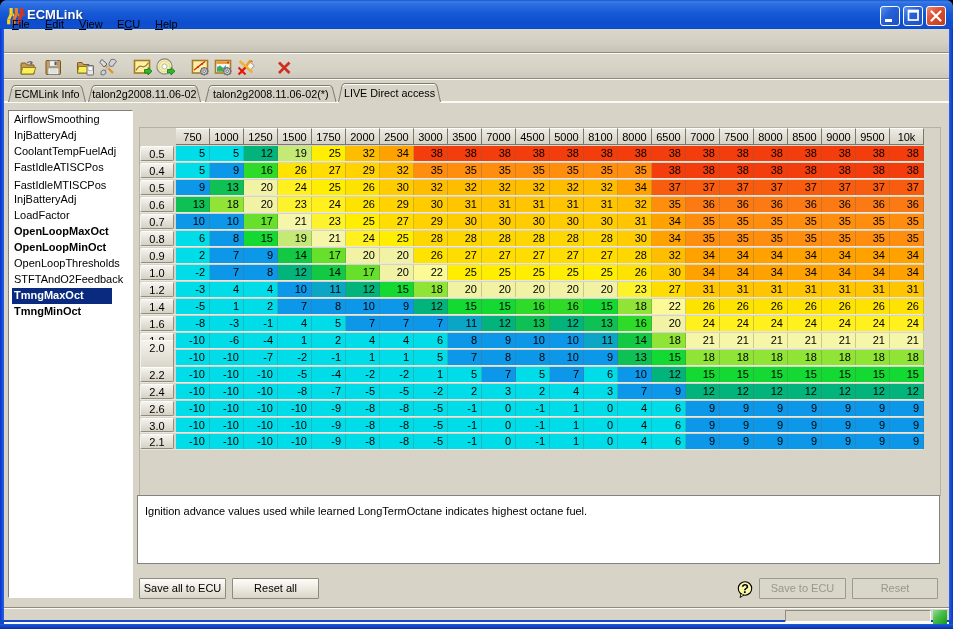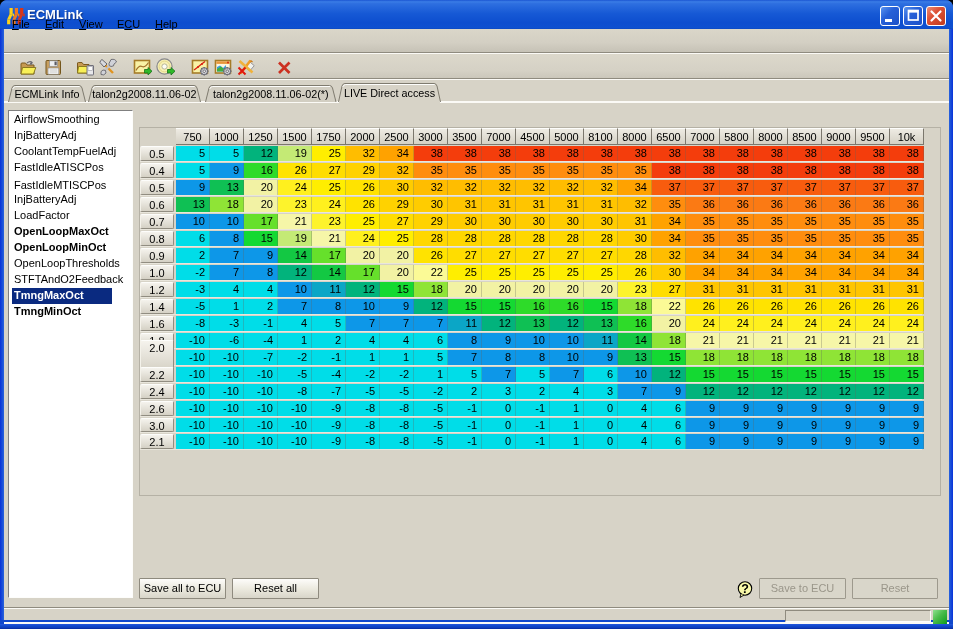--- a/index.html
+++ b/index.html
@@ -226,21 +226,21 @@
 <div class="ch" style="left:380px;top:128px;width:34px;height:17px">2500</div>
 <div class="ch" style="left:414px;top:128px;width:34px;height:17px">3000</div>
 <div class="ch" style="left:448px;top:128px;width:34px;height:17px">3500</div>
 <div class="ch" style="left:482px;top:128px;width:34px;height:17px">7000</div>
 <div class="ch" style="left:516px;top:128px;width:34px;height:17px">4500</div>
 <div class="ch" style="left:550px;top:128px;width:34px;height:17px">5000</div>
 <div class="ch" style="left:584px;top:128px;width:34px;height:17px">8100</div>
 <div class="ch" style="left:618px;top:128px;width:34px;height:17px">8000</div>
 <div class="ch" style="left:652px;top:128px;width:34px;height:17px">6500</div>
 <div class="ch" style="left:686px;top:128px;width:34px;height:17px">7000</div>
-<div class="ch" style="left:720px;top:128px;width:34px;height:17px">5800</div>
+<div class="ch" style="left:720px;top:128px;width:34px;height:17px">7500</div>
 <div class="ch" style="left:754px;top:128px;width:34px;height:17px">8000</div>
 <div class="ch" style="left:788px;top:128px;width:34px;height:17px">8500</div>
 <div class="ch" style="left:822px;top:128px;width:34px;height:17px">9000</div>
 <div class="ch" style="left:856px;top:128px;width:34px;height:17px">9500</div>
 <div class="ch" style="left:890px;top:128px;width:34px;height:17px">10k</div>
 <div style="position:absolute;left:140px;top:161px;width:782px;height:1px;background:#e9e6dc"></div>
 <div class="rh" style="left:140px;top:146px;width:34px;height:15px">0.5</div>
 <div class="dc" style="left:176px;top:146px;width:34px;height:15px;background:#00dde8">5</div>
 <div class="dc" style="left:210px;top:146px;width:34px;height:15px;background:#00dde8">5</div>
 <div class="dc" style="left:244px;top:146px;width:34px;height:15px;background:#02b37c">12</div>
@@ -666,20 +666,23 @@
 <div class="dc" style="left:652px;top:434px;width:34px;height:15px;background:#00dde8">6</div>
 <div class="dc" style="left:686px;top:434px;width:34px;height:15px;background:#0d97e8">9</div>
 <div class="dc" style="left:720px;top:434px;width:34px;height:15px;background:#0d97e8">9</div>
 <div class="dc" style="left:754px;top:434px;width:34px;height:15px;background:#0d97e8">9</div>
 <div class="dc" style="left:788px;top:434px;width:34px;height:15px;background:#0d97e8">9</div>
 <div class="dc" style="left:822px;top:434px;width:34px;height:15px;background:#0d97e8">9</div>
 <div class="dc" style="left:856px;top:434px;width:34px;height:15px;background:#0d97e8">9</div>
 <div class="dc" style="left:890px;top:434px;width:34px;height:15px;background:#0d97e8">9</div>
 </div>
 
+<div id="desc">
+      <span>Ignition advance values used while learned LongTermOctane indicates highest octane fuel.</span>
+    </div>
 
 <div class="btn" style="left:139px;width:87px">Save all to ECU</div>
 <div class="btn" style="left:232px;width:87px">Reset all</div>
 <div class="btn dis" style="left:759px;width:87px">Save to ECU</div>
 <div class="btn dis" style="left:852px;width:86px">Reset</div>
 <svg style="position:absolute;left:737px;top:581px" width="16" height="17" viewBox="0 0 16 17">
 <circle cx="8" cy="7.5" r="6.7" fill="#f8f8a8" stroke="#000" stroke-width="1.1"></circle>
 <path d="M4 13 L3 16.5 L7 14" fill="#f8f8a8" stroke="#000" stroke-width="0.9"></path>
 <text x="8" y="12" text-anchor="middle" font-family="Liberation Sans" font-size="12.5" font-weight="bold" fill="#000">?</text>
 </svg>

